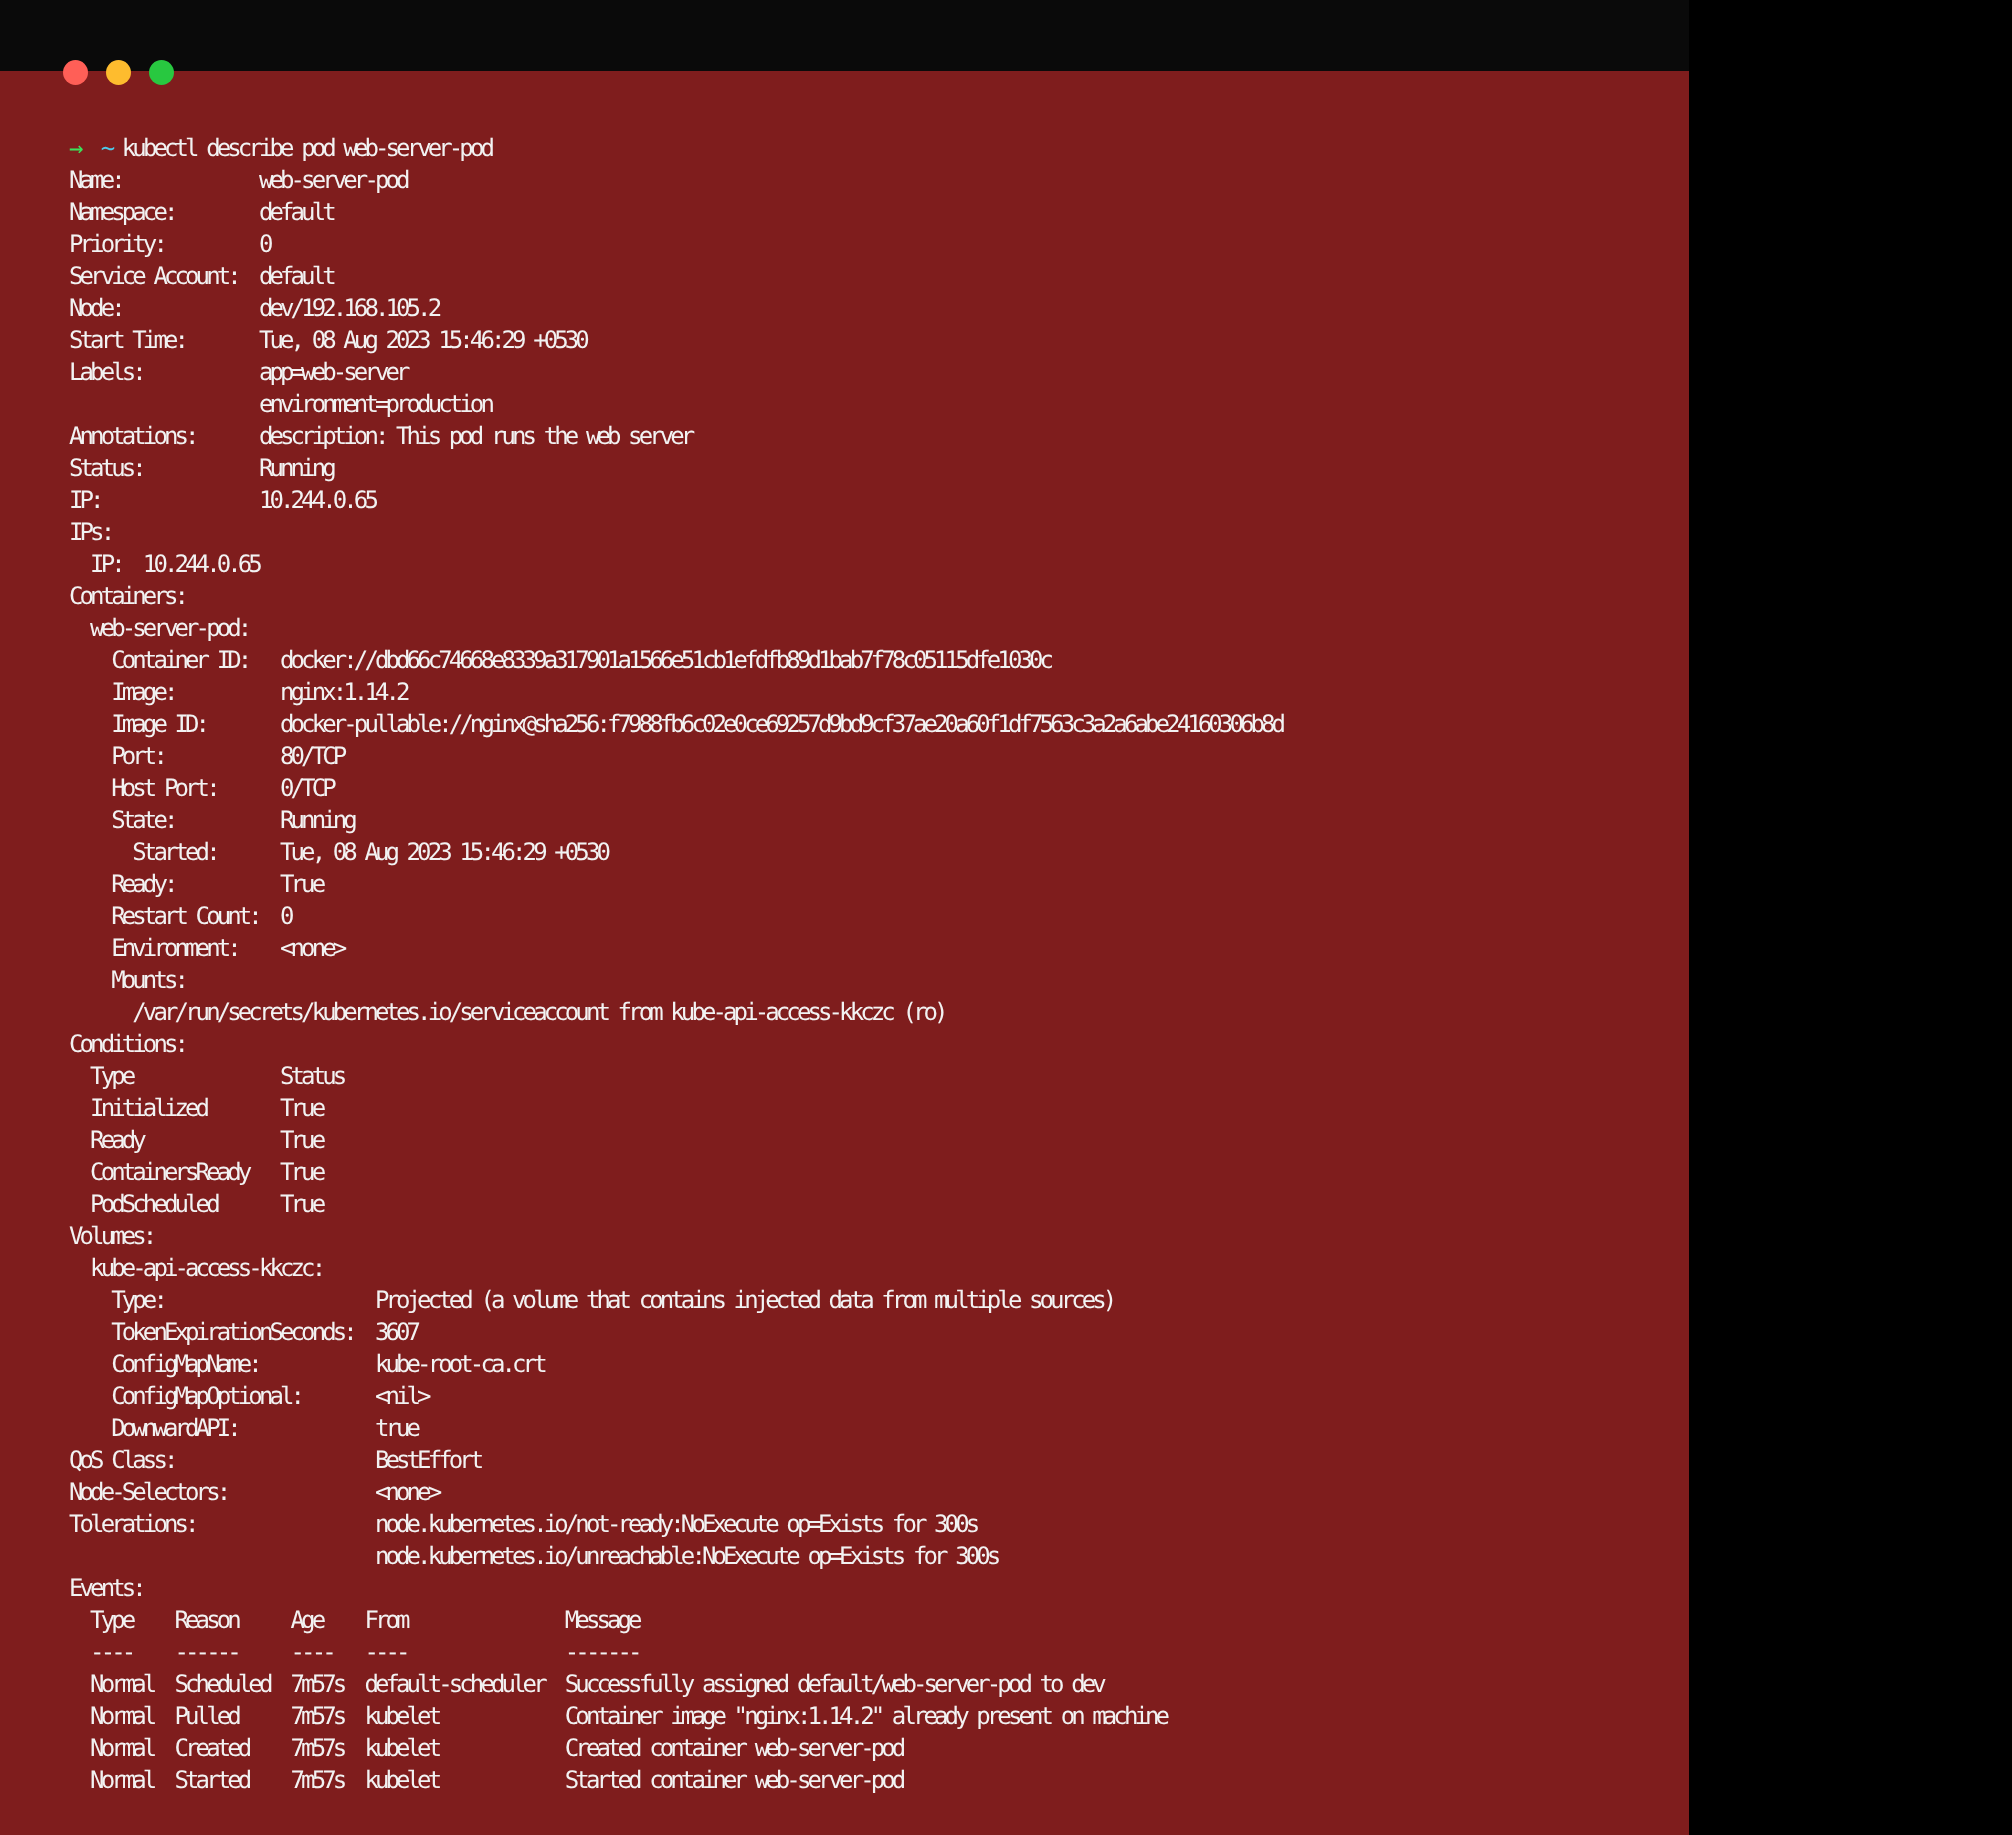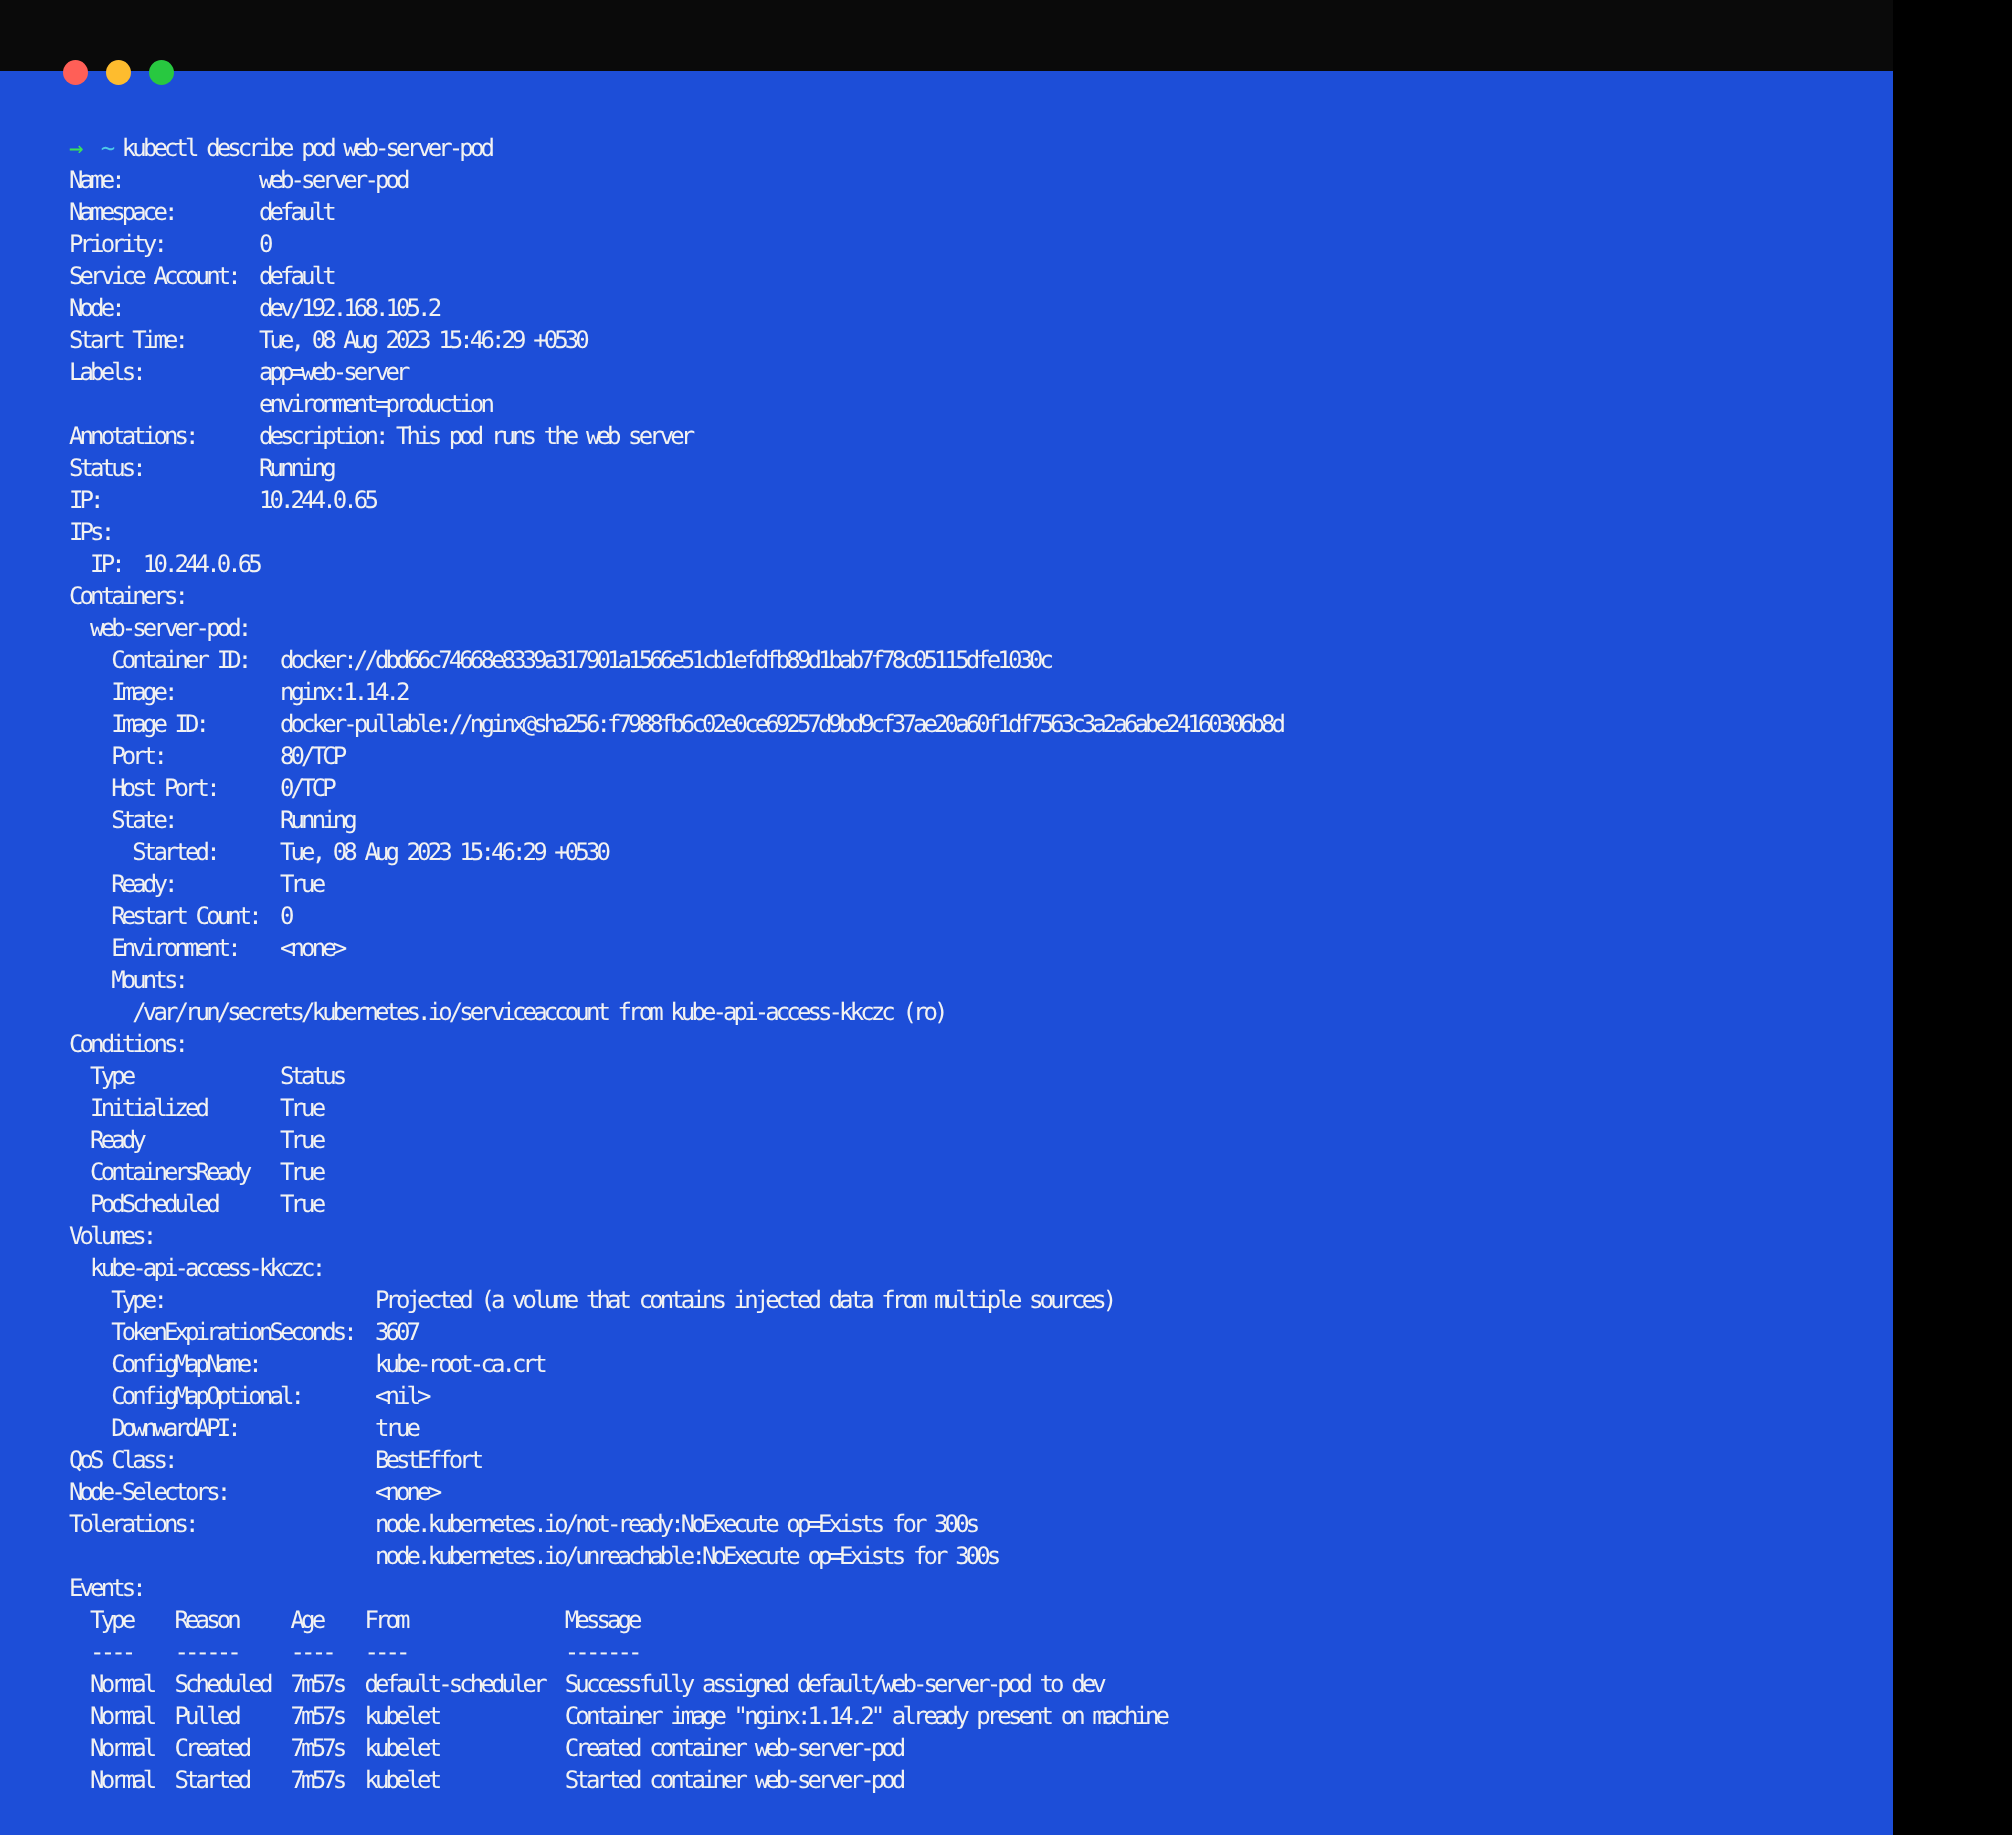--- a/index.html
+++ b/index.html
@@ -9,23 +9,23 @@
     background: #000000;
   }
   body {
     width: 2013px;
     height: 1836px;
     overflow: hidden;
     font-family: "DejaVu Sans Mono", "Liberation Mono", monospace;
   }
   .terminal-window {
     position: relative;
-    width: 1893px;
+    width: 1689px;
     height: 1836px;
-    background: #1d4ed8;
+    background: #7f1d1d;
     box-sizing: border-box;
   }
   .titlebar {
     position: absolute;
     top: 0;
     left: 0;
     width: 100%;
     height: 71px;
     background: #0a0a0a;
   }

